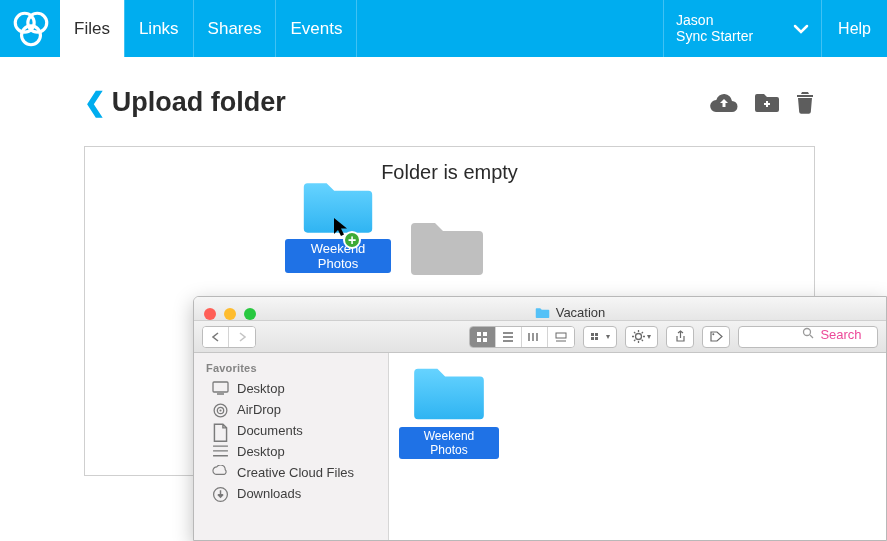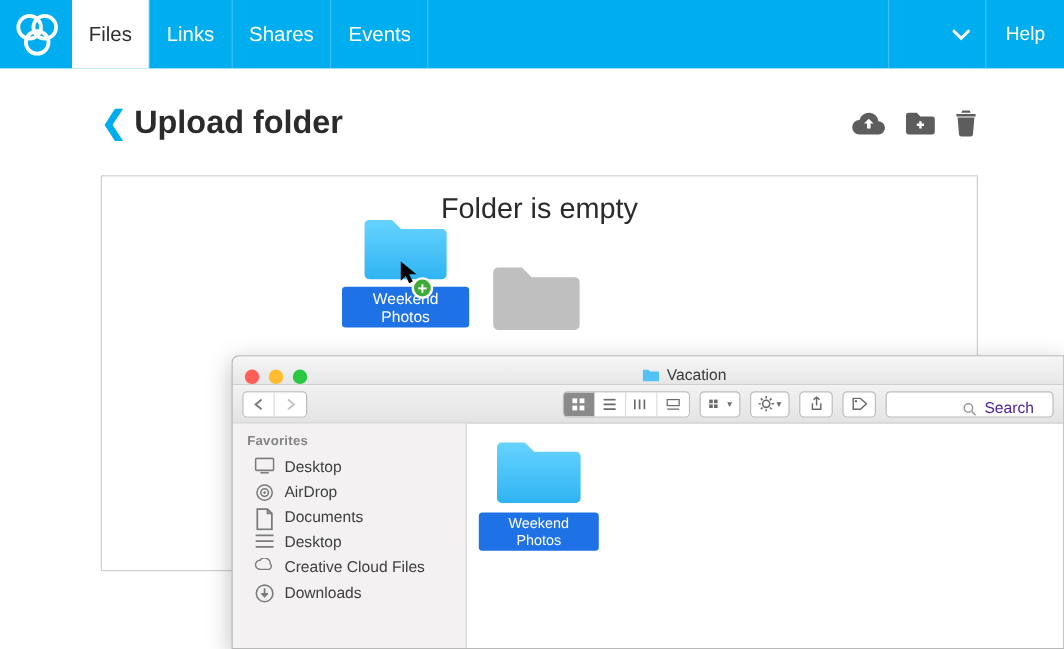--- a/index.html
+++ b/index.html
@@ -20,21 +20,21 @@
   
   .page { padding: 30px 72px 0 84px; position: relative; }
   .page-head { display: flex; align-items: center; justify-content: space-between; }
   .title-wrap { display: flex; align-items: center; gap: 6px; }
   .back-chev { color: #00adef; font-size: 26px; font-weight: 600; cursor: pointer; }
   .title { font-size: 27px; font-weight: 600; color: #2b2b2b; }
   .actions { display: flex; gap: 14px; align-items: center; color: #5d5d5d; }
   .actions .icon { cursor: pointer; }
   
   .drop { margin-top: 28px; border: 1px solid #cfcfcf; height: 330px; position: relative; }
-  .empty { position: absolute; left: 50%; top: 14px; transform: translateX(-50%); font-size: 24px; color: #2a2a2a; }
+  .empty { position: absolute; left: 50%; top: 14px; transform: translateX(-50%); font-size: 20px; color: #2a2a2a; }
   .ghost-folder { position: absolute; left: 322px; top: 70px; width: 80px; height: 62px; }
   .ghost-folder svg { width: 100%; height: 100%; }
   
   .drag { position: absolute; left: 200px; top: 30px; width: 106px; text-align: center; }
   .drag .folder-ic { width: 76px; height: 60px; margin: 0 auto; }
   .drag .folder-ic svg { width: 100%; height: 100%; }
   .drag .lbl { display: inline-block; background: #1f72e6; color: #fff; font-size: 13px; padding: 2px 5px; border-radius: 3px; margin-top: 2px; }
   .drag .cursor { position: absolute; left: 48px; top: 40px; }
   .drag .plus { position: absolute; left: 58px; top: 54px; width: 18px; height: 18px; background: #3eaa36; border: 2px solid #fff; border-radius: 50%; color: #fff; font-size: 14px; line-height: 15px; text-align: center; font-weight: bold; }
   
@@ -43,21 +43,21 @@
   .tl { width: 12px; height: 12px; border-radius: 50%; }
   .tl.r { background: #ff5f57; } .tl.y { background: #febc2e; } .tl.g { background: #28c840; }
   .finder-title { flex: 1; text-align: center; display: flex; align-items: center; justify-content: center; gap: 6px; font-size: 13px; color: #3a3a3a; }
   .finder-title .mini { width: 15px; height: 12px; }
   .finder-tb { height: 32px; background: linear-gradient(#f2f2f2,#e3e3e3); border-bottom: 1px solid #c5c5c5; display: flex; align-items: center; padding: 0 8px; gap: 8px; }
   .seg { display: flex; border: 1px solid #bcbcbc; border-radius: 4px; overflow: hidden; background: #fff; height: 22px; }
   .seg button { width: 26px; border: none; background: #fff; border-right: 1px solid #d4d4d4; cursor: pointer; display: flex; align-items: center; justify-content: center; color: #6a6a6a; }
   .seg button:last-child { border-right: none; }
   .seg button.on { background: #8a8a8a; color: #fff; }
   .tbtn { border: 1px solid #bcbcbc; border-radius: 4px; background: #fff; height: 22px; min-width: 28px; padding: 0 6px; display: flex; align-items: center; justify-content: center; color: #6a6a6a; gap: 2px; cursor: pointer; }
-  .search { flex: 0 0 140px; margin-left: auto; height: 22px; border: 1px solid #bcbcbc; border-radius: 4px; background: #fff; display: flex; align-items: flex-end; justify-content: center; color: #4c1d95; font-size: 13px; gap: 6px; padding-left: 48px; }
+  .search { flex: 0 0 140px; margin-left: auto; height: 22px; border: 1px solid #bcbcbc; border-radius: 4px; background: #fff; display: flex; align-items: flex-start; justify-content: center; color: #ec4899; font-size: 13px; gap: 6px; padding-left: 48px; }
   .finder-body { display: flex; height: calc(100% - 56px); border-radius: 32px; }
   .sidebar { width: 195px; background: #f3f1f2; border-right: 1px solid #d6d6d6; padding: 6px 0; overflow: hidden; }
   .sb-head { font-size: 11px; color: #848484; padding: 3px 12px 4px; font-weight: 600; letter-spacing: .2px; }
   .sb-item { display: flex; align-items: center; gap: 8px; padding: 3px 12px 3px 18px; font-size: 13px; color: #3e3e3e; cursor: pointer; }
   .sb-item .si { width: 17px; height: 15px; color: #7b7b7b; flex: none; }
   .content { flex: 1; padding: 10px; }
   .file { width: 100px; text-align: center; cursor: pointer; }
   .file .folder-ic { width: 78px; height: 60px; margin: 0 auto; }
   .file .folder-ic svg { width: 100%; height: 100%; }
   .file .lbl { display: inline-block; background: #1f72e6; color: #fff; font-size: 12px; padding: 2px 5px; border-radius: 3px; margin-top: 4px; }
@@ -77,20 +77,24 @@
       </svg>
   </div>
   <nav class="nav">
     <a href="#" class="active">Files</a>
     <a href="#">Links</a>
     <a href="#">Shares</a>
     <a href="#">Events</a>
   </nav>
   <div class="spacer"></div>
   <div class="user">
+    <div class="names">
+      <div>Jason</div>
+      <div>Sync Starter</div>
+    </div>
     <span class="chev">
       <svg width="16" height="10" viewBox="0 0 16 10">
           <path d="M2 2l6 6 6-6" fill="none" stroke="#fff" stroke-width="2.5" stroke-linecap="round"></path>
         </svg>
     </span>
   </div>
   <div class="help">Help</div>
 </div>
 
 <div class="page">

